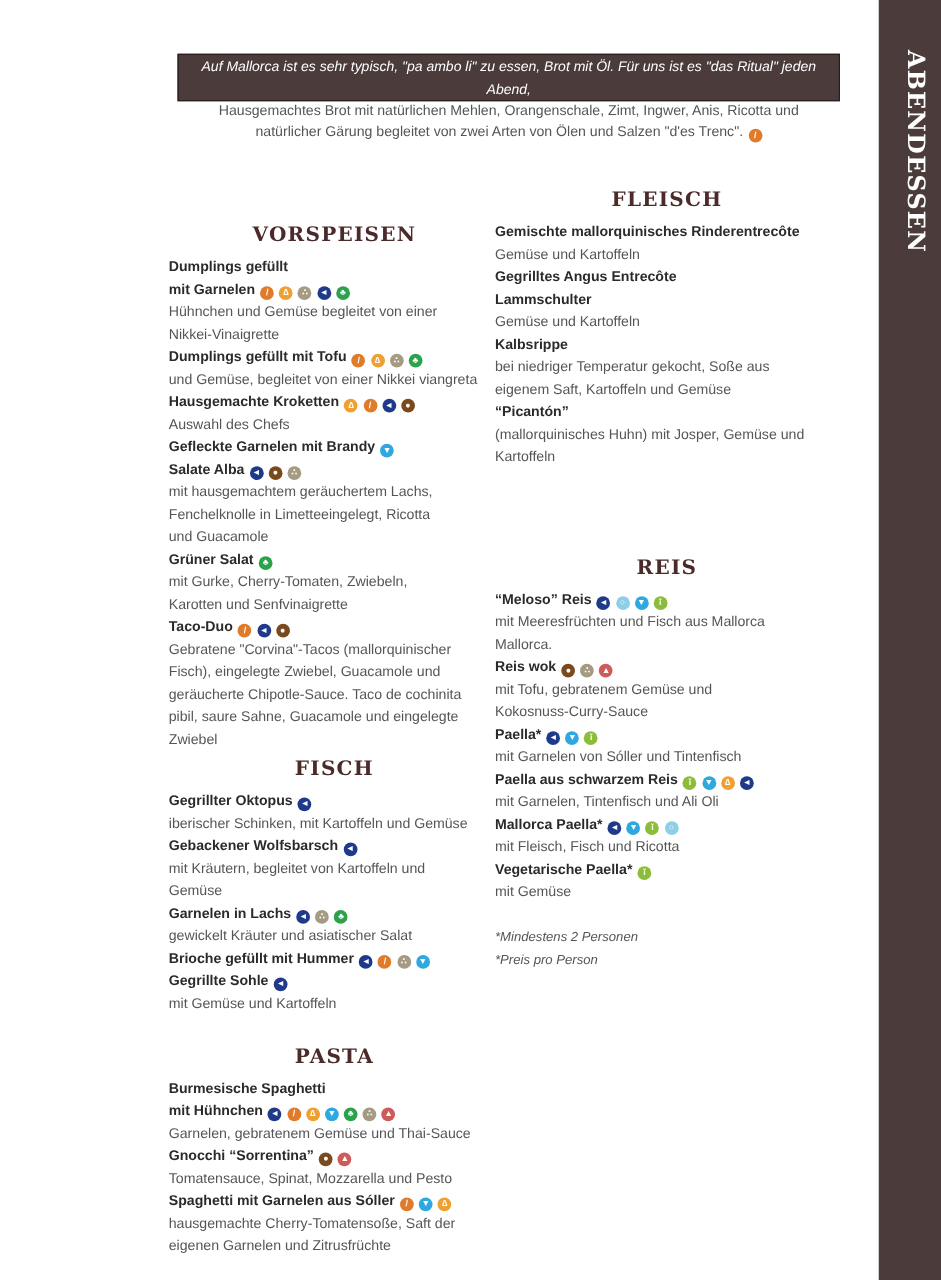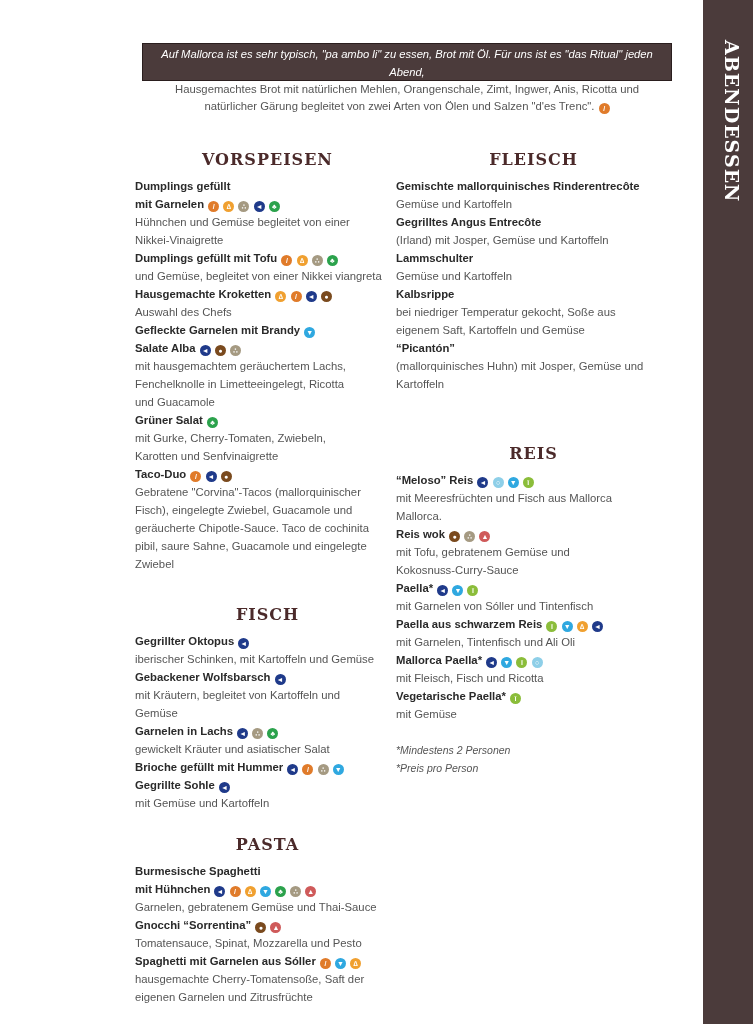--- a/index.html
+++ b/index.html
@@ -31,21 +31,21 @@
 <div class="intro-box">
   <div>Auf Mallorca ist es sehr typisch, "pa ambo li" zu essen, Brot mit Öl. Für uns ist es "das Ritual" jeden Abend,</div>
   <div>wenn wir am Tisch sitzen. Aus diesem Grund möchten wir, dass Sie es durchführen und genießen.</div>
 </div>
 <div class="intro-text">
   <div>Hausgemachtes Brot mit natürlichen Mehlen, Orangenschale, Zimt, Ingwer, Anis, Ricotta und</div>
   <div><span>natürlicher Gärung begleitet von zwei Arten von Ölen und Salzen "d'es Trenc".</span> <span class="icon" style="background:#e07b2a">/</span></div>
 </div>
 
 <div class="col col-left" style="top:149px">
-    <div class="section-title" style="margin-bottom: 6px;">VORSPEISEN</div>
+    <div class="section-title" style="margin-bottom: 6px; margin-top: 28px;">VORSPEISEN</div>
     <div>
       <div class="item-name"><span>Dumplings gefüllt</span></div>
       <div class="item-name"><span>mit Garnelen</span> <span class="icon" style="background: rgb(224, 123, 42);">/</span> <span class="icon" style="background: rgb(240, 160, 48);">∆</span> <span class="icon" style="background: rgb(165, 154, 130);">∴</span> <span class="icon" style="background: rgb(31, 58, 138);">◄</span> <span class="icon" style="background: rgb(43, 162, 76);">♣</span></div>
       <div class="item-desc">Hühnchen und Gemüse begleitet von einer</div>
       <div class="item-desc">Nikkei-Vinaigrette</div>
     </div>
     <div>
       <div class="item-name"><span>Dumplings gefüllt mit Tofu</span> <span class="icon" style="background: rgb(224, 123, 42);">/</span> <span class="icon" style="background: rgb(240, 160, 48);">∆</span> <span class="icon" style="background: rgb(165, 154, 130);">∴</span> <span class="icon" style="background: rgb(43, 162, 76);">♣</span></div>
       <div class="item-desc">und Gemüse, begleitet von einer Nikkei viangreta</div>
     </div>
@@ -118,21 +118,20 @@
   </div>
 
 <div class="col col-right" style="top:149px">
     <div class="section-title" style="margin-bottom: 6px;">FLEISCH</div>
     <div>
       <div class="item-name"><span>Gemischte mallorquinisches Rinderentrecôte</span></div>
       <div class="item-desc">Gemüse und Kartoffeln</div>
     </div>
     <div>
       <div class="item-name"><span>Gegrilltes Angus Entrecôte</span></div>
-      <div class="item-desc">(Irland) mit Josper, Gemüse und Kartoffeln</div>
     </div>
     <div>
       <div class="item-name"><span>Lammschulter</span></div>
       <div class="item-desc">Gemüse und Kartoffeln</div>
     </div>
     <div>
       <div class="item-name"><span>Kalbsrippe</span></div>
       <div class="item-desc">bei niedriger Temperatur gekocht, Soße aus</div>
       <div class="item-desc">eigenem Saft, Kartoffeln und Gemüse</div>
     </div>

